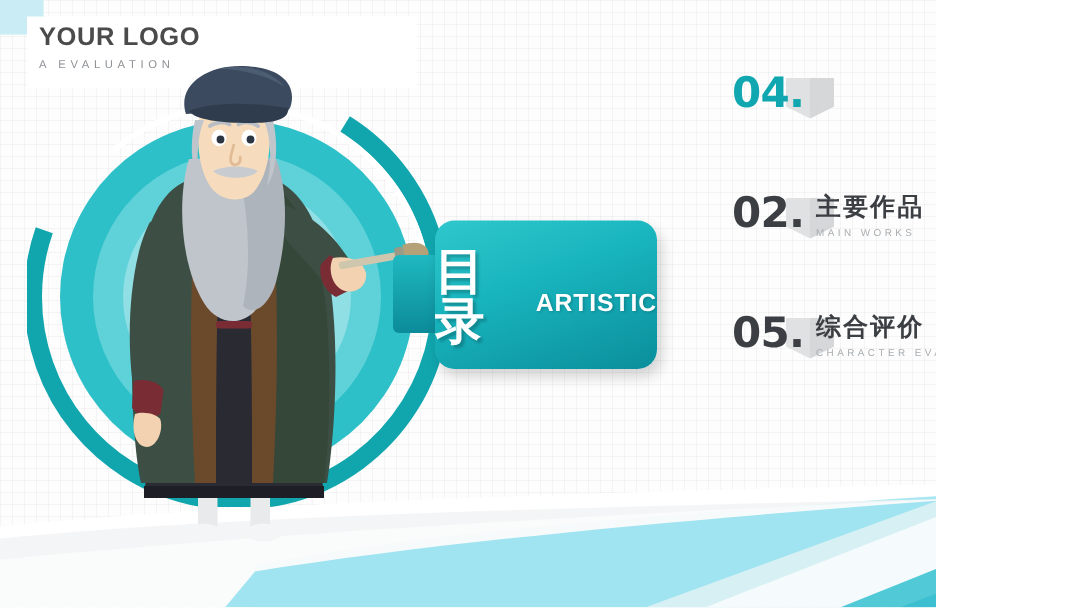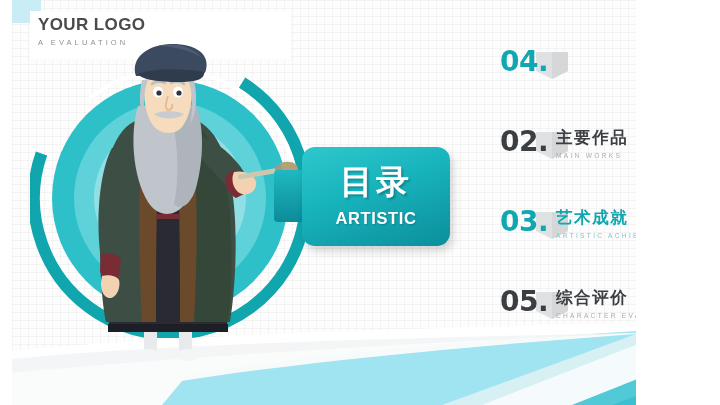--- a/index.html
+++ b/index.html
@@ -13,21 +13,20 @@
   
   #slide {
     position:absolute; inset:0;
     width:624px; height:405px;
     background-color:#fdfdfd;
     background-image:
       linear-gradient(to right, rgba(0,0,0,0.035) 1px, transparent 1px),
       linear-gradient(to bottom, rgba(0,0,0,0.035) 1px, transparent 1px);
     background-size:8px 8px;
     overflow:hidden;
-    margin-left:12px;
   }
 
   
   #corner-square {
     position:absolute; left:0; top:0;
     width:29px; height:23px;
     background:#c9ecf5;
   }
   #logo-plate {
     position:absolute; left:18px; top:11px;
@@ -57,21 +56,21 @@
   #character { position:absolute; left:56px; top:36px; width:230px; height:330px; z-index:4; }
 
   
   #contents-banner {
     position:absolute; left:290px; top:147px;
     width:148px; height:99px;
     border-radius:13px;
     background:linear-gradient(160deg,#2fc7cd 0%,#18b4bd 42%,#0b8e9c 100%);
     box-shadow:3px 5px 9px rgba(0,0,0,.17);
     z-index:5;
-    display:flex; flex-direction:column;
+    display:flex; 
     align-items:center; justify-content:center;
     color:#ffffff;
   }
   #contents-banner-tail {
     position:absolute; left:262px; top:170px;
     width:40px; height:52px;
     background:linear-gradient(180deg,#1fb9c1,#0c8b99);
     border-radius:4px 0 0 4px;
     z-index:4;
   }
@@ -246,33 +245,20 @@
       </svg>
       <div class="toc-row">
         <div class="toc-num">02.</div>
         <div class="toc-text">
           <div class="toc-cn">主要作品</div>
           <div class="toc-en">MAIN WORKS</div>
         </div>
       </div>
     </div>
 
-    <div class="toc-item teal">
-      <svg class="toc-ribbon" viewBox="0 0 32 27">
-        <path d="M0 0 L32 0 L32 19 L16 27 L0 19 Z" fill="#dcdddf"></path>
-        <path d="M16 0 L32 0 L32 19 L16 27 Z" fill="#cfd1d3"></path>
-      </svg>
-      <div class="toc-row">
-        <div class="toc-num">03.</div>
-        <div class="toc-text">
-          <div class="toc-cn">艺术成就</div>
-          <div class="toc-en">ARTISTIC ACHIEVEMENTS</div>
-        </div>
-      </div>
-    </div>
 
     <div class="toc-item dark">
       <svg class="toc-ribbon" viewBox="0 0 32 27">
         <path d="M0 0 L32 0 L32 19 L16 27 L0 19 Z" fill="#dcdddf"></path>
         <path d="M16 0 L32 0 L32 19 L16 27 Z" fill="#cfd1d3"></path>
       </svg>
       <div class="toc-row">
         <div class="toc-num">05.</div>
         <div class="toc-text">
           <div class="toc-cn">综合评价</div>

